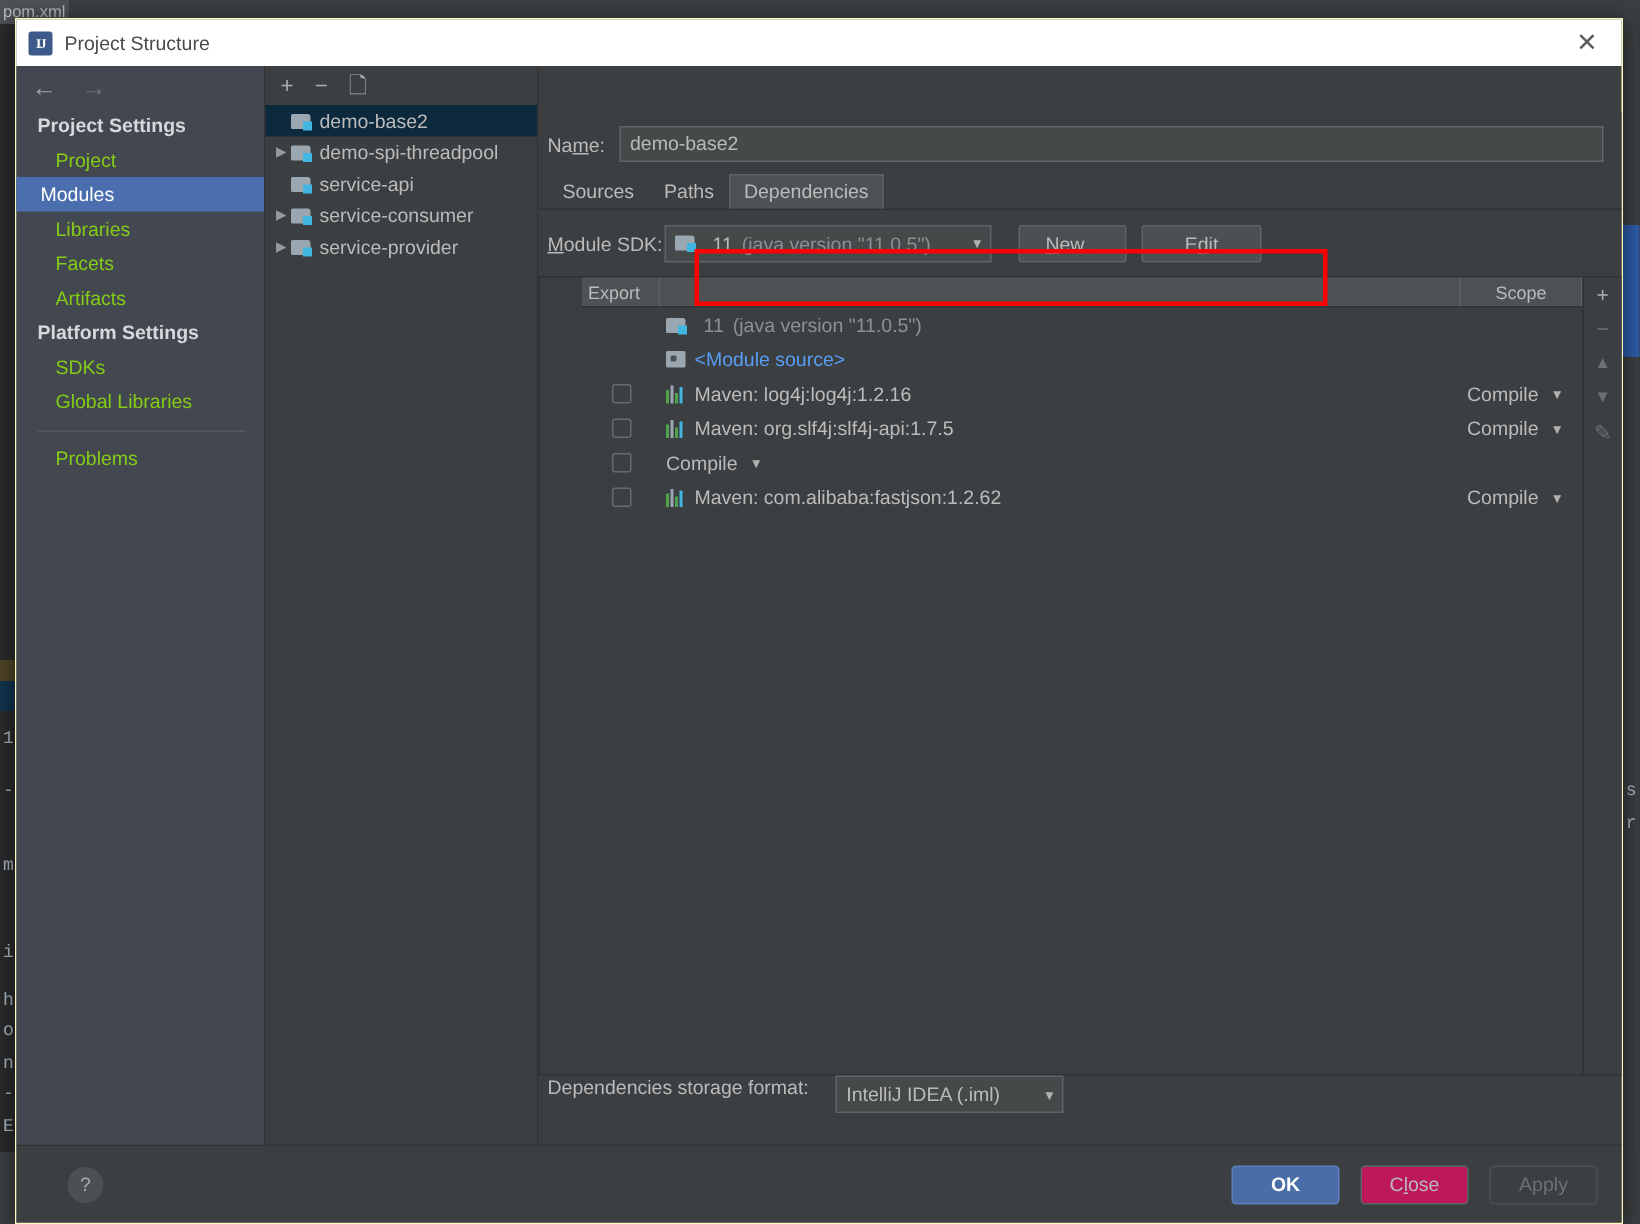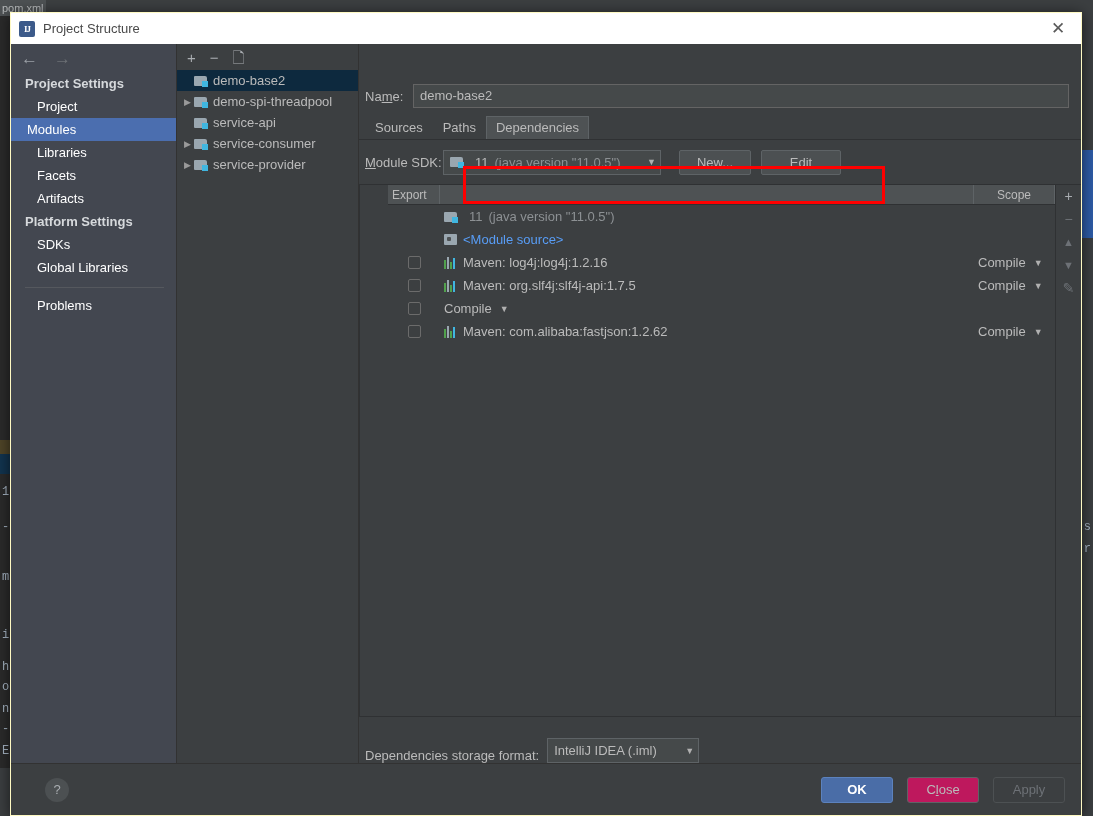--- a/index.html
+++ b/index.html
@@ -92,21 +92,21 @@
   .nav-arrows {
     height: 28px; display: flex; align-items: center; padding-left: 10px; gap: 16px;
   }
   .nav-arrow { color: #9ba0a6; font-size: 17px; line-height: 1; }
   .nav-arrow.disabled { color: #6d7176; }
   .sb-group {
     color: #d6d9dc; font-weight: bold; font-size: 13px;
     padding: 4px 0 4px 14px;
   }
   .sb-item {
-    color: #ffffff; font-size: 13px;
+    color: #84cc16; font-size: 13px;
     padding: 4px 0 4px 26px;
   }
   .sb-item.selected { background: #4b6eaf; color: #ffffff; padding-left: 16px; }
   .sb-sep {
     height: 1px; background: #55585e; margin: 8px 12px 6px 14px;
   }
 
   
   #moduletree {
     width: 182px; flex: none; background: #3c3f41;
@@ -251,21 +251,21 @@
     width: 26px; flex: none; background: #3c3f41;
     border-left: 1px solid #2f3133;
     display: flex; flex-direction: column; align-items: center;
     padding-top: 4px; gap: 9px;
   }
   .tt-btn { color: #a9adb1; font-size: 14px; line-height: 14px; }
   .tt-btn.disabled { color: #6d7176; }
 
   
   .storage-row {
-    height: 46px; display: flex; align-items: flex-end; gap: 8px;
+    height: 46px; display: flex; align-items: flex-start; gap: 18px;
     padding-left: 6px; flex: none;
   }
   .storage-label { color: #bbbbbb; font-size: 13px; }
   #storage-combo { width: 152px; }
 
   
   #footer {
     height: 52px; flex: none; background: #3c3f41;
     border-top: 1px solid #323232;
     display: flex; align-items: center; padding: 0 16px;

